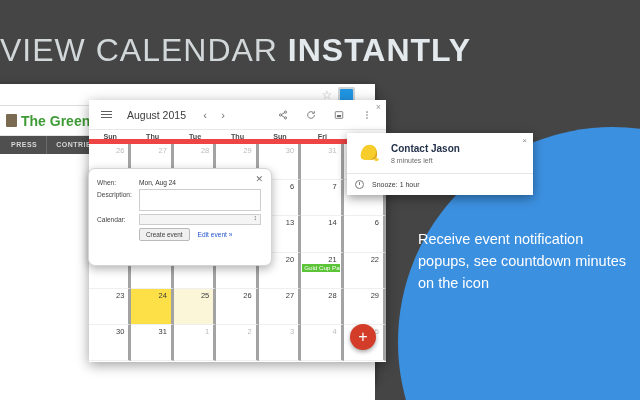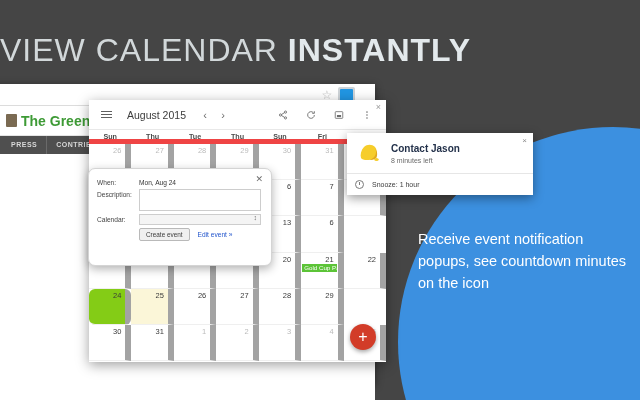--- a/index.html
+++ b/index.html
@@ -163,32 +163,32 @@
     display: grid;
     grid-template-rows: repeat(6, 1fr);
     height: 217px;
   }
   .week {
     display: grid;
     grid-template-columns: repeat(7, 1fr);
   }
   .day {
     position: relative;
-    border-right: 6px solid #a3a3a3;
+    border-right: 3px solid #a3a3a3;
     border-bottom: 1px solid #efefef;
     padding: 2px 4px 0 0;
   }
   .day .num {
     display: block;
     text-align: right;
     font-size: 7.5px;
     color: #3a3a3a;
   }
   .day.out .num { color: #bbbbbb; }
-  .day.sel { background: #84cc16; border-radius: 6px; }
+  .day.sel { background: #fde047; }
   .day.tint { background: #fbf6d8; }
   .chip {
     position: absolute;
     left: 1px; right: 1px; top: 11px;
     background: #5CC437;
     color: #ffffff;
     font-size: 6.2px;
     line-height: 8px;
     height: 8px;
     padding-left: 2px;
@@ -475,20 +475,23 @@
           <div class="day">
             <span class="num">11</span>
           </div>
           <div class="day">
             <span class="num">12</span>
           </div>
           <div class="day">
             <span class="num">13</span>
           </div>
           <div class="day">
+            <span class="num">14</span>
+          </div>
+          <div class="day">
             <span class="num">6</span>
           </div>
         </div>
         <div class="week">
           <div class="day">
             <span class="num">16</span>
           </div>
           <div class="day">
             <span class="num">17</span>
           </div>
@@ -503,20 +506,23 @@
           </div>
           <div class="day">
             <span class="num">21</span>
             <div class="chip" style="background: rgb(92, 196, 55);">Gold Cup Part</div>
           </div>
           <div class="day">
             <span class="num">22</span>
           </div>
         </div>
         <div class="week">
+          <div class="day">
+            <span class="num">23</span>
+          </div>
           <div class="day sel">
             <span class="num">24</span>
           </div>
           <div class="day tint">
             <span class="num">25</span>
           </div>
           <div class="day">
             <span class="num">26</span>
           </div>
           <div class="day">

